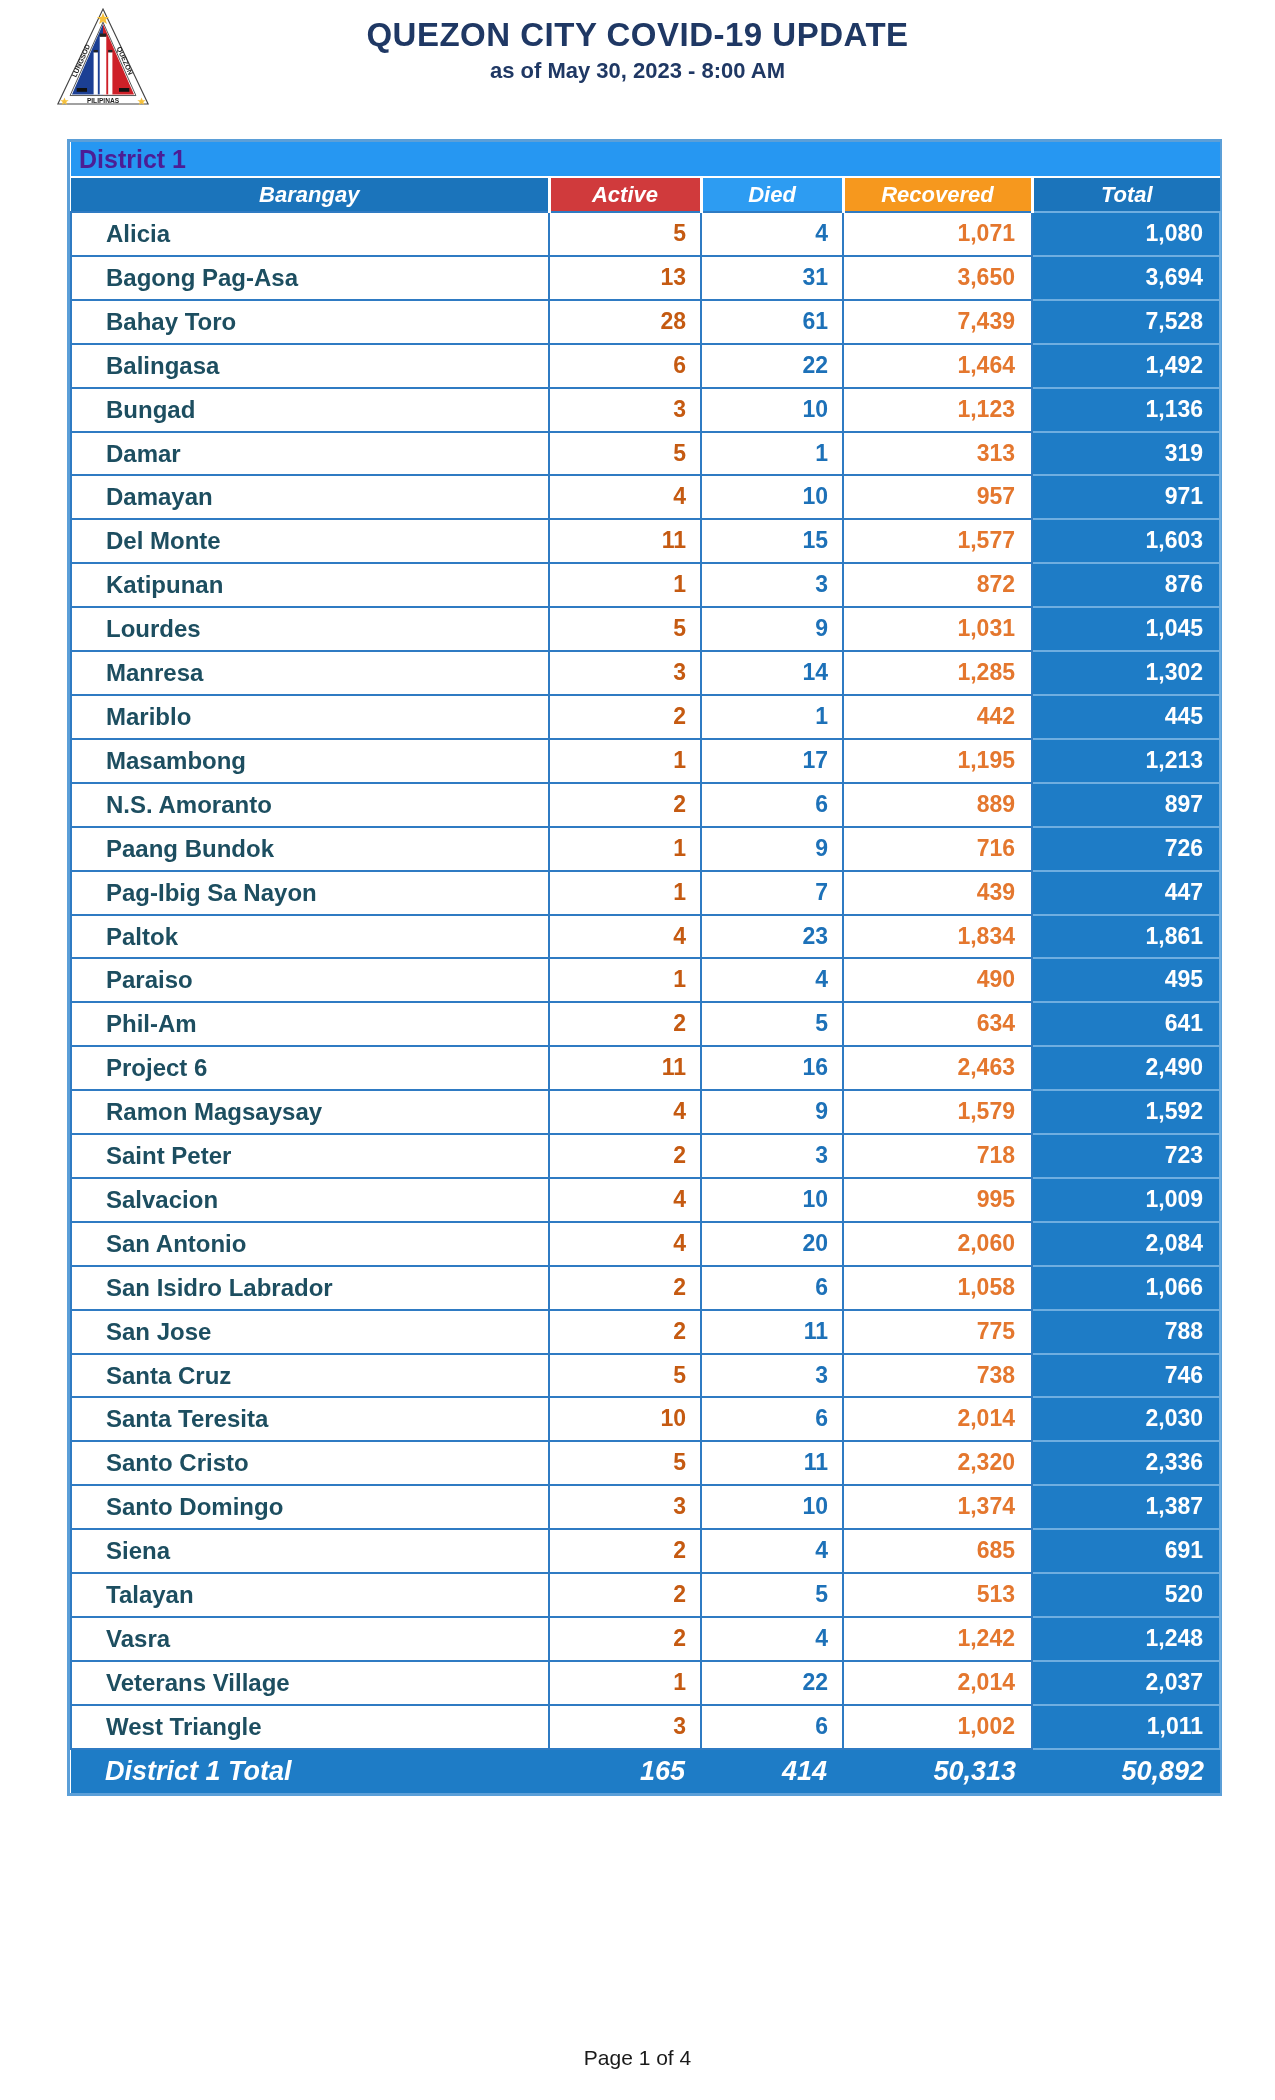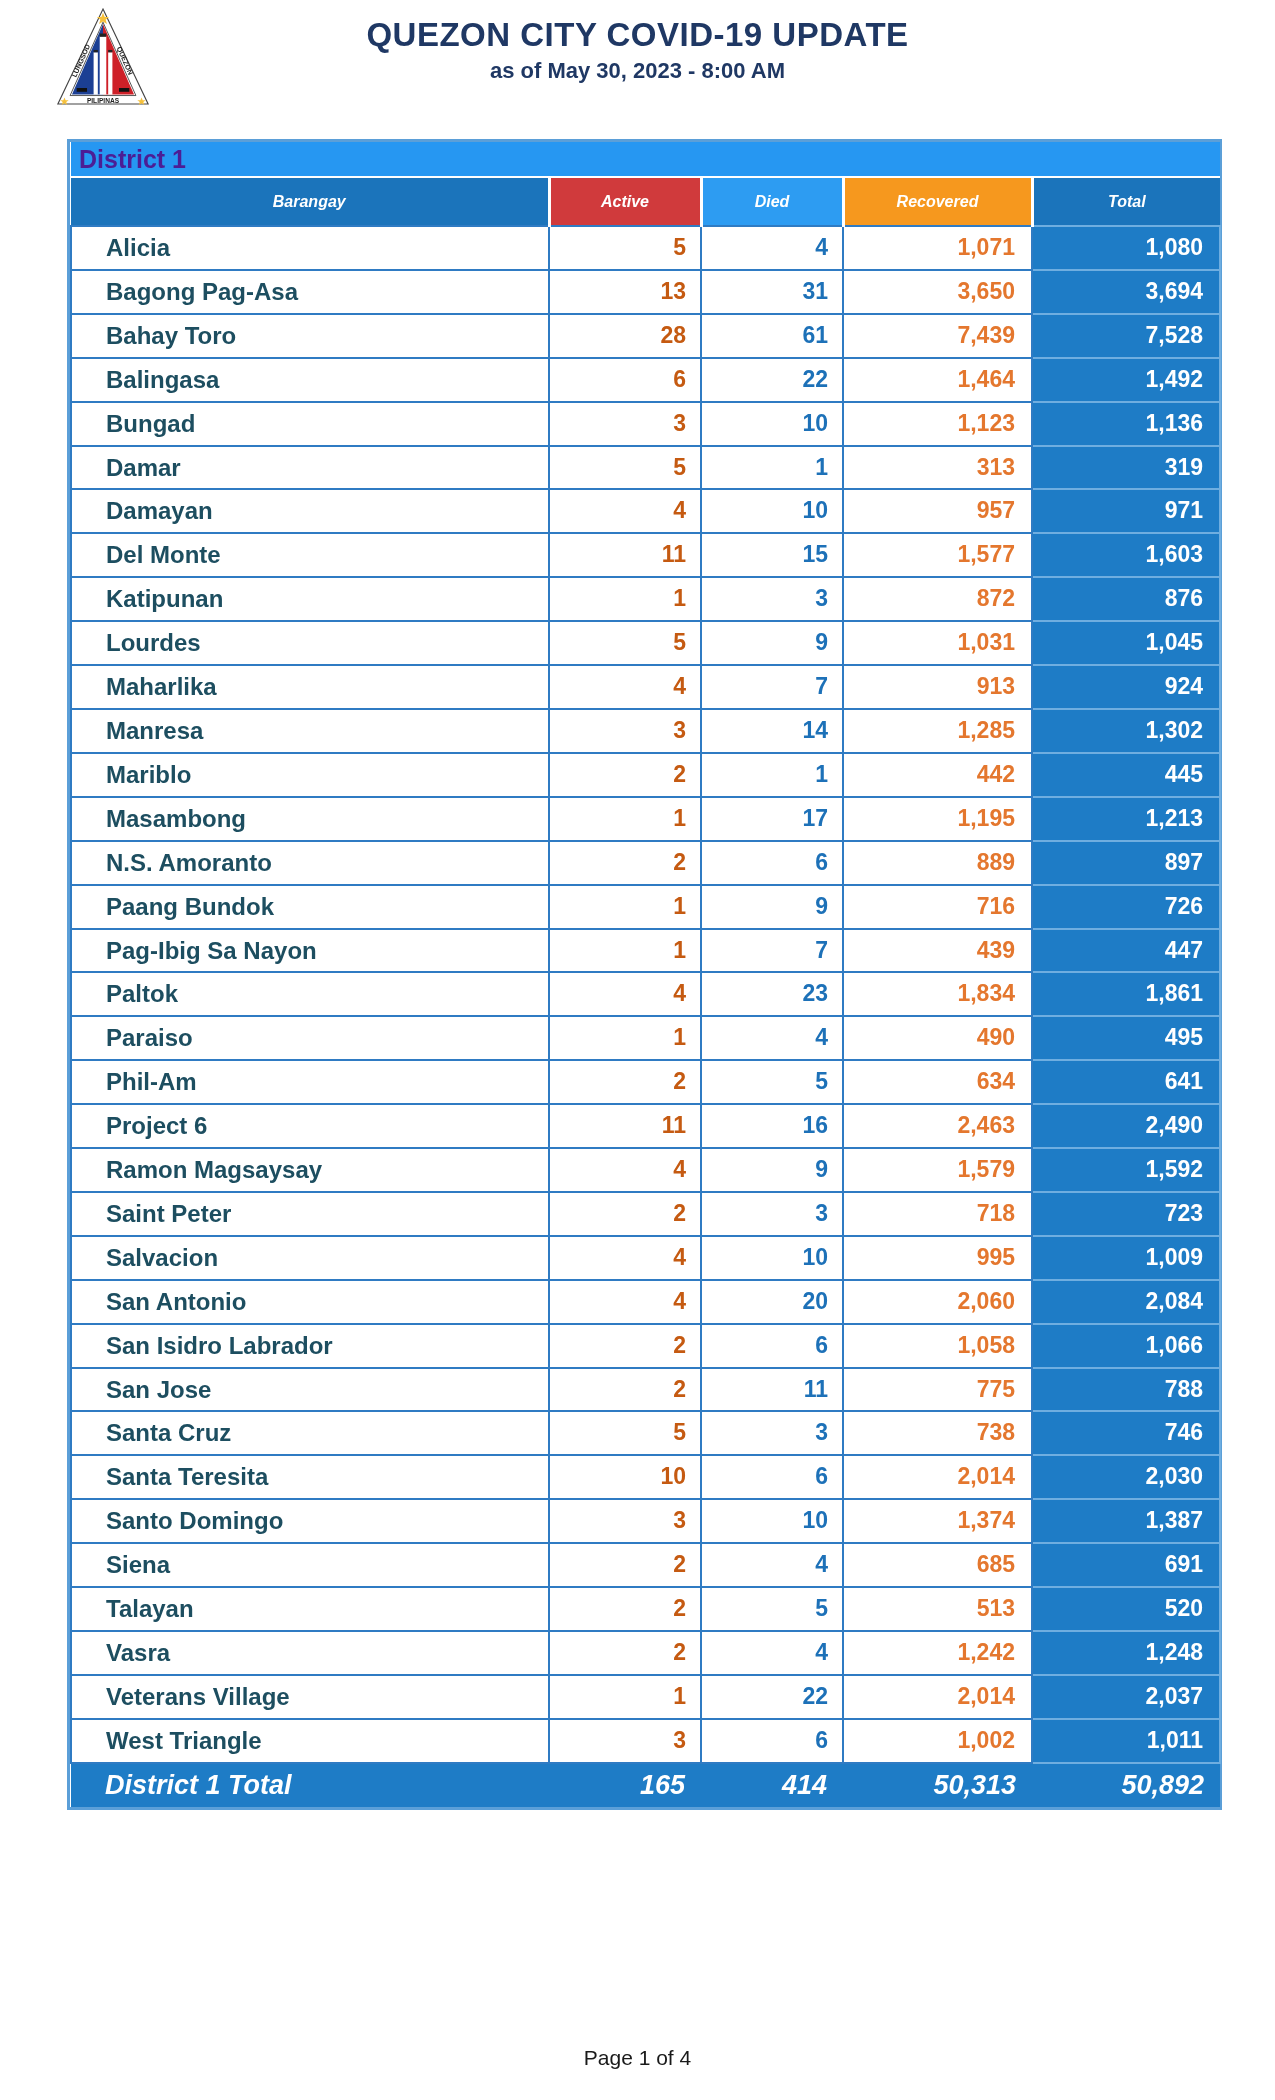--- a/index.html
+++ b/index.html
@@ -27,22 +27,22 @@
   }
   table.covid td, table.covid th{overflow:hidden;white-space:nowrap;}
   
   .district-banner th{
     background:#2697F2;color:#4c1d95;text-align:left;
     font-size:25px;font-weight:bold;height:34px;padding:0 0 0 8px;
     border-bottom:2px solid #ffffff;
   }
   
   .cols th{
-    color:#fff;font-size:16px;font-weight:bold;font-style:italic;
-    text-align:center;height:33px;padding:7px;
+    color:#fff;font-size:22px;font-weight:bold;font-style:italic;
+    text-align:center;height:33px;padding:0;
   }
   .h-barangay{background:#1B74BB;}
   .h-active{background:#D03A3C;border-left:3px solid #fff;}
   .h-died{background:#2D9CF2;border-left:3px solid #fff;}
   .h-recovered{background:#F6981E;border-left:3px solid #fff;}
   .h-total{background:#1B74BB;border-left:3px solid #fff;}
   
   tbody td{
     height:41.9px;line-height:41.9px;padding:0;
     border:2px solid #2F7BC3;font-weight:bold;font-size:23px;
@@ -186,27 +186,20 @@
     <td class="c-total">876</td>
   </tr>
         <tr>
     <td class="c-name">Lourdes</td>
     <td class="c-active">5</td>
     <td class="c-died">9</td>
     <td class="c-recovered">1,031</td>
     <td class="c-total">1,045</td>
   </tr>
         <tr>
-    <td class="c-name">Maharlika</td>
-    <td class="c-active">4</td>
-    <td class="c-died">7</td>
-    <td class="c-recovered">913</td>
-    <td class="c-total">924</td>
-  </tr>
-        <tr>
     <td class="c-name">Manresa</td>
     <td class="c-active">3</td>
     <td class="c-died">14</td>
     <td class="c-recovered">1,285</td>
     <td class="c-total">1,302</td>
   </tr>
         <tr>
     <td class="c-name">Mariblo</td>
     <td class="c-active">2</td>
     <td class="c-died">1</td>
@@ -317,20 +310,27 @@
     <td class="c-died">3</td>
     <td class="c-recovered">738</td>
     <td class="c-total">746</td>
   </tr>
         <tr>
     <td class="c-name">Santa Teresita</td>
     <td class="c-active">10</td>
     <td class="c-died">6</td>
     <td class="c-recovered">2,014</td>
     <td class="c-total">2,030</td>
+  </tr>
+        <tr>
+    <td class="c-name">Santo Cristo</td>
+    <td class="c-active">5</td>
+    <td class="c-died">11</td>
+    <td class="c-recovered">2,320</td>
+    <td class="c-total">2,336</td>
   </tr>
         <tr>
     <td class="c-name">Santo Domingo</td>
     <td class="c-active">3</td>
     <td class="c-died">10</td>
     <td class="c-recovered">1,374</td>
     <td class="c-total">1,387</td>
   </tr>
         <tr>
     <td class="c-name">Siena</td>

